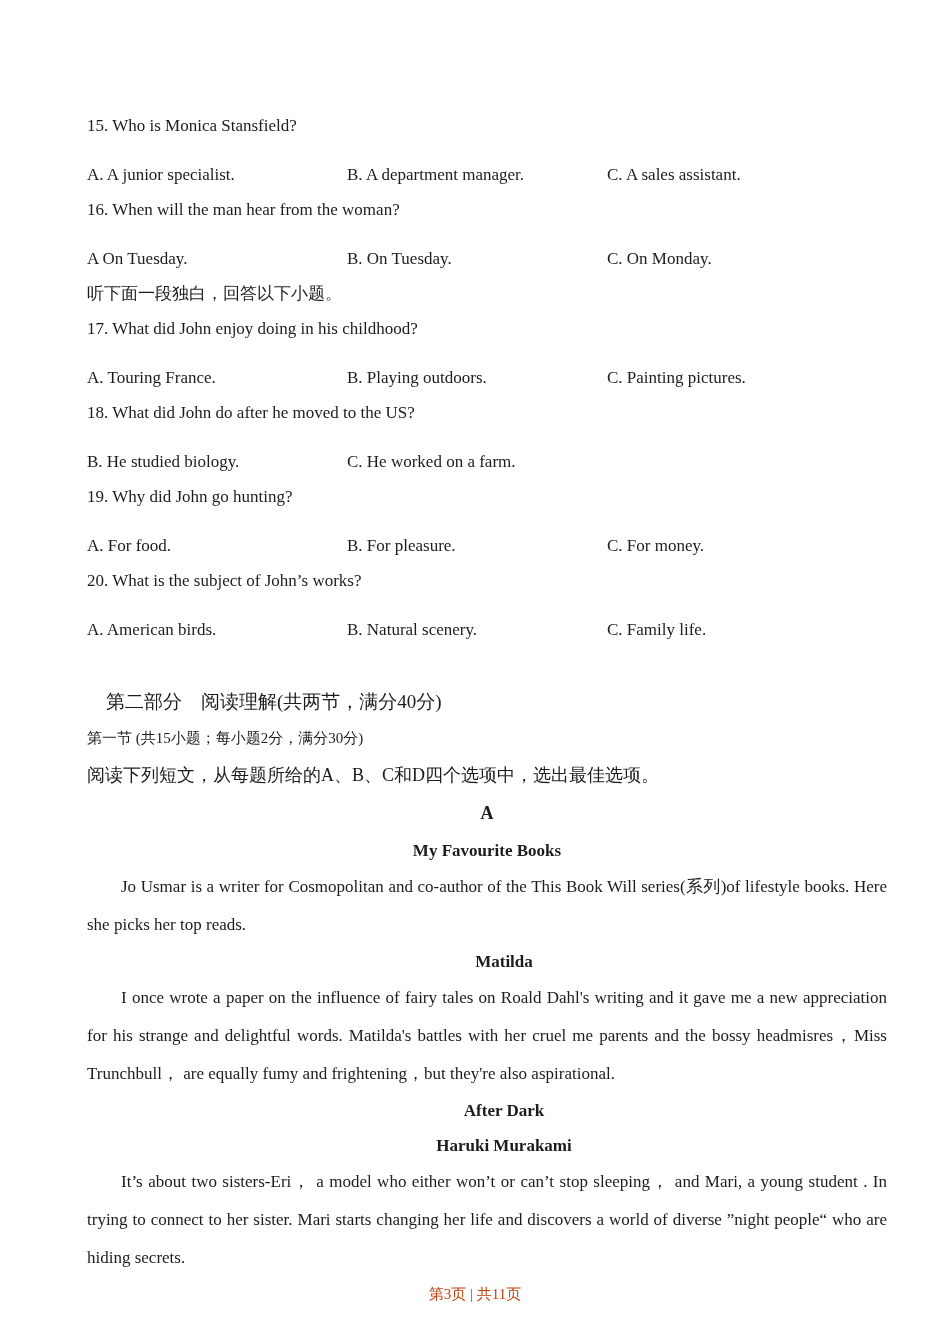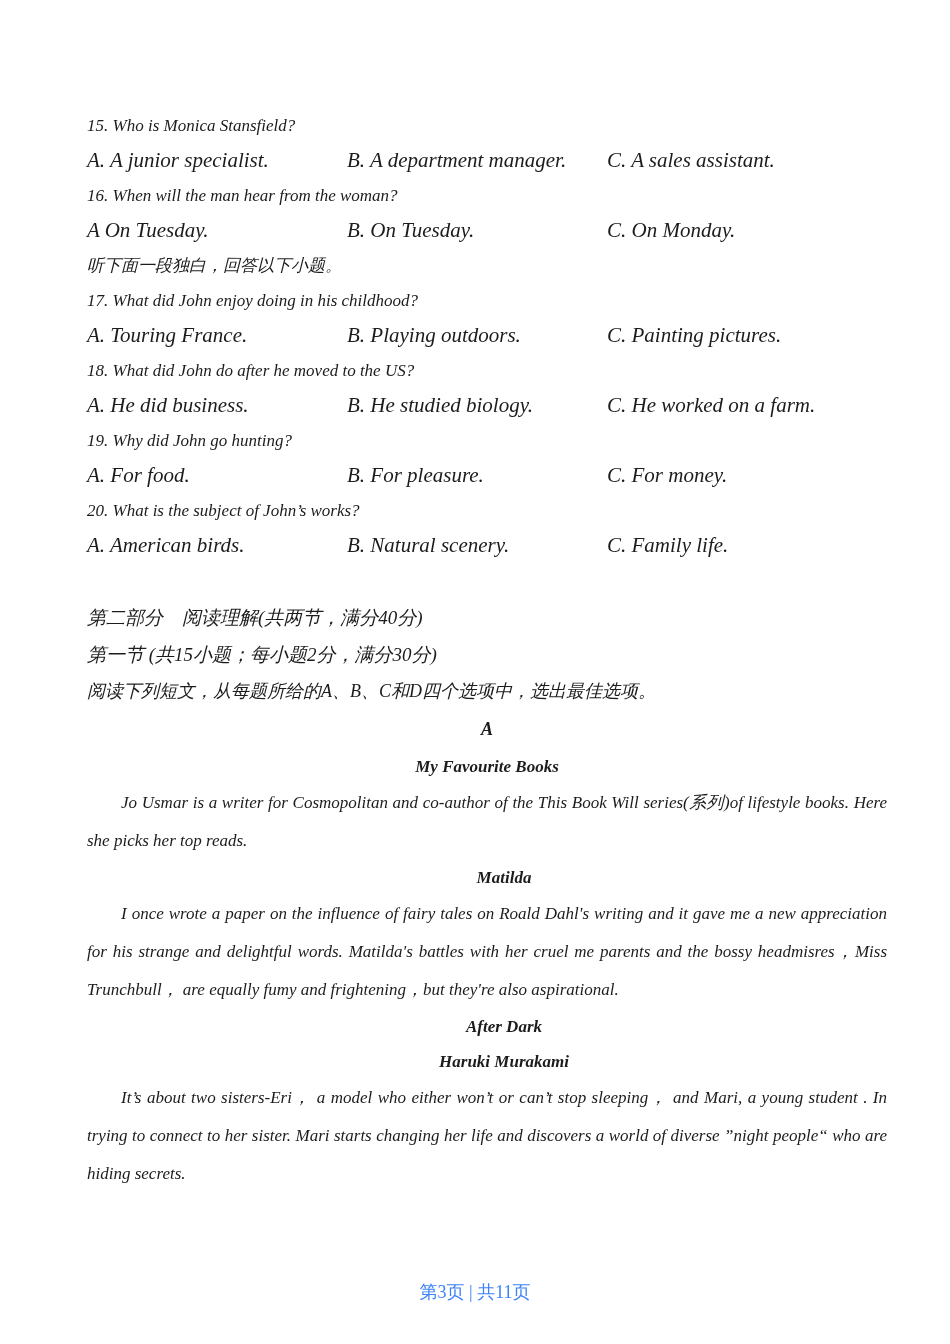--- a/index.html
+++ b/index.html
@@ -5,33 +5,34 @@
   * { margin: 0; padding: 0; box-sizing: border-box; }
   html, body { background: #ffffff; }
   body {
     width: 950px;
     height: 1344px;
     position: relative;
     overflow: hidden;
     font-family: "Liberation Serif", "DejaVu Serif", serif;
     color: #1c1c1c;
   }
-  .page { padding: 108px 63px 0 87px; font-style: italic; }
+  .page { padding: 108px 63px 0 87px; }
 
   .line { font-size: 17px; line-height: 35px; }
   .opts {
     display: grid;
     grid-template-columns: 260px 260px 1fr;
-    font-size: 21px;
+    font-size: 17px;
     line-height: 35px;
+    margin-top: 14px;
   }
   .opt { white-space: nowrap; }
 
-  .sec-heading   { font-size: 19px; line-height: 37px; margin-top: 36px; }
-  .sub-heading   { font-size: 19px; line-height: 37px; }
+  .sec-heading   { font-size: 19px; line-height: 37px; margin-top: 36px; margin-left: 19px; }
+  .sub-heading   { font-size: 15px; line-height: 37px; }
   .instructions  { font-size: 18px; line-height: 36px; }
 
   .center { text-align: center; }
   .passage-label { font-size: 18px; font-weight: bold; line-height: 40px; }
   .passage-title { font-size: 17px; font-weight: bold; line-height: 35px; }
 
   .para {
     font-size: 17px;
     line-height: 38px;
     text-align: justify;
@@ -44,22 +45,22 @@
     text-indent: 2em;
     text-align: center;
   }
 
   .footer {
     position: absolute;
     left: 0;
     right: 0;
     bottom: 40px;
     text-align: center;
-    font-size: 18px;
-    color: #3b82f6;
+    font-size: 15px;
+    color: #c2410c;
   }
 </style>
 </head>
 <body>
 
 <div class="page">
 
   <section>
 
     <div>
@@ -87,21 +88,20 @@
       <div class="opts">
         <span class="opt">A. Touring France.</span>
         <span class="opt">B. Playing outdoors.</span>
         <span class="opt">C. Painting pictures.</span>
       </div>
     </div>
 
     <div>
       <p class="line">18. What did John do after he moved to the US?</p>
       <div class="opts">
-        <span class="opt">A. He did business.</span>
         <span class="opt">B. He studied biology.</span>
         <span class="opt">C. He worked on a farm.</span>
       </div>
     </div>
 
     <div>
       <p class="line">19. Why did John go hunting?</p>
       <div class="opts">
         <span class="opt">A. For food.</span>
         <span class="opt">B. For pleasure.</span>

